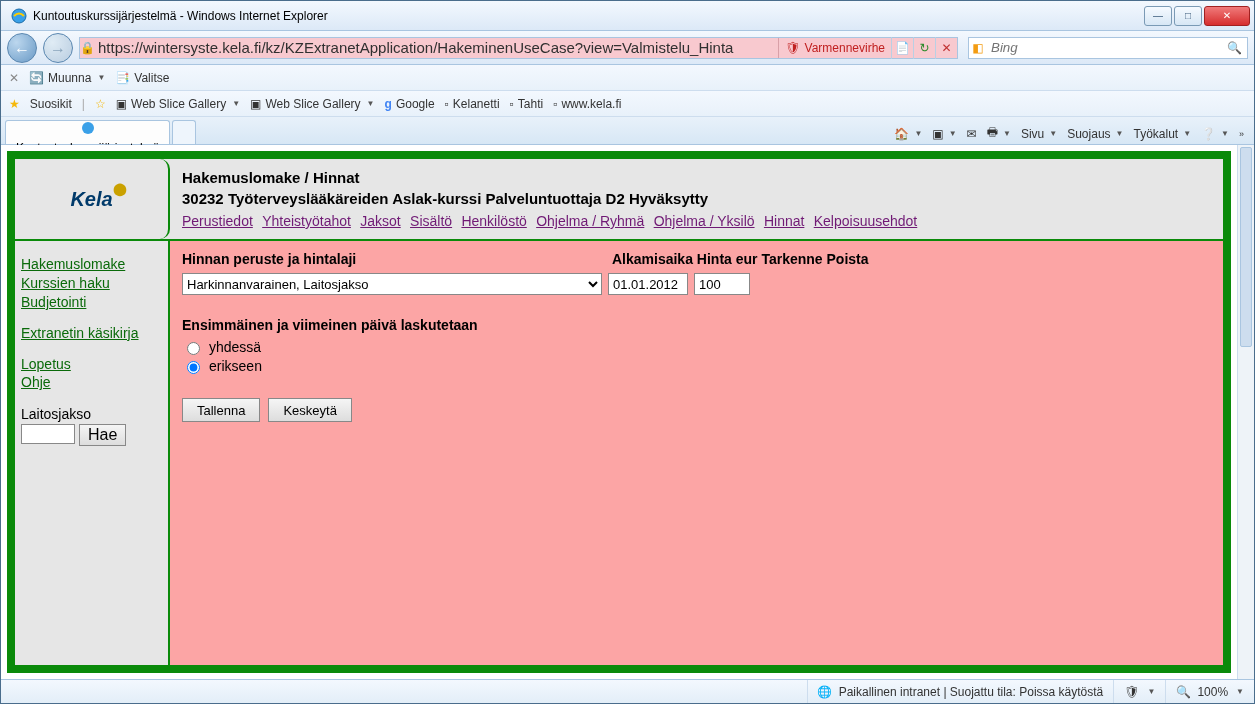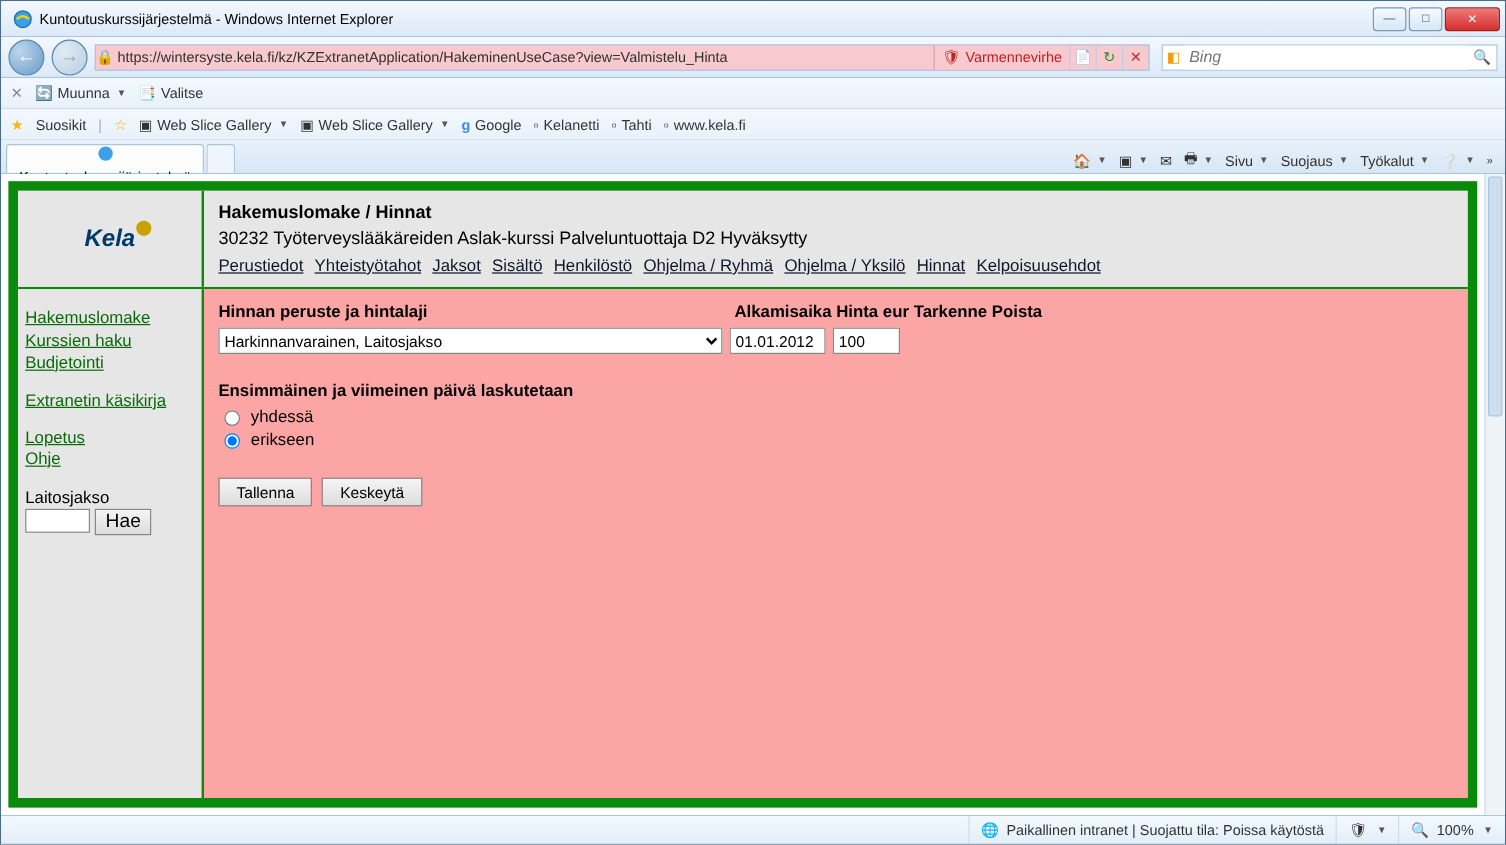--- a/index.html
+++ b/index.html
@@ -11,21 +11,21 @@
   .titlebar .title { flex: 1; color: #000; font-size: 12px; }
   .win-btns { display: flex; gap: 2px; }
   .win-btn { width: 28px; height: 20px; border: 1px solid #7a9ab5; background: linear-gradient(#f5faff,#d7e7f5); border-radius: 3px; display: flex; align-items: center; justify-content: center; font-size: 10px; color: #3a5a7a; }
   .win-btn.close { width: 46px; background: linear-gradient(#f07a7a,#d62e2e); color: #fff; border-color: #a12020; }
   
   .navbar { height: 34px; background: linear-gradient(#f3f8fe,#dce9f7); display: flex; align-items: center; padding: 0 6px; gap: 6px; border-bottom: 1px solid #a9c5e0; }
   .nav-btn { width: 30px; height: 30px; border-radius: 50%; background: radial-gradient(circle at 30% 30%, #bcd7ee, #6a9ac6); border: 1px solid #5a87b0; display:flex; align-items:center; justify-content:center; color:#fff; font-size:16px; }
   .nav-btn.fwd { background: radial-gradient(circle at 30% 30%, #e0ecf5, #b9cde0); color:#8aa5bc; }
   .url-wrap { flex: 1; display: flex; align-items: center; height: 22px; border: 1px solid #a9c5e0; background: #f8c9cf; }
   .url-wrap .lock { width: 16px; display:flex; justify-content:center; color:#6b8aa5; }
-  .url-wrap input { flex:1; border:0; background:transparent; height:20px; font-size:12px; padding:0 2px; color:#303030; outline:none; }
+  .url-wrap input { flex:1; border:0; background:transparent; height:20px; font-size:15px; padding:0 2px; color:#303030; outline:none; }
   .cert-err { display:flex; align-items:center; gap:4px; padding:0 6px; color:#c02020; background:#f8c9cf; height:20px; border-left:1px solid #d9a0a8; }
   .tool-icn { width:22px; height:22px; display:flex; align-items:center; justify-content:center; border-left:1px solid #b9d0e4; }
   .search-wrap { width: 280px; display:flex; align-items:center; height:22px; border:1px solid #a9c5e0; background:#fff; margin-left:4px; }
   .search-wrap .bing { width:18px; display:flex; justify-content:center; color:#f39c12; }
   .search-wrap input { flex:1; border:0; height:20px; font-style:italic; color:#888; padding:0 4px; outline:none; }
   .search-wrap .mag { width:24px; display:flex; justify-content:center; color:#5a7a9a; }
   
   .toolbar { height: 26px; background: linear-gradient(#f3f8fe,#e8f1fa); display:flex; align-items:center; padding:0 8px; gap:10px; border-bottom:1px solid #cdddee; font-size:12px; color:#333; }
   .toolbar .sep { color:#aaa; }
   .toolbar .item { display:flex; align-items:center; gap:4px; cursor:default; }
@@ -37,27 +37,27 @@
   .tab.blank { width:24px; background:#eef5fc; margin-left:2px; }
   .tab-tools { flex:1; display:flex; align-items:center; justify-content:flex-end; gap:10px; padding-right:6px; font-size:12px; color:#333; }
   .tab-tools .item { display:flex; align-items:center; gap:3px; }
   
   .viewport { flex:1; position:relative; background:#fff; overflow:hidden; }
   .scrollbar-v { position:absolute; right:0; top:0; bottom:0; width:17px; background:#eef3f8; border-left:1px solid #cdddee; }
   .scrollbar-v .thumb { position:absolute; left:2px; right:2px; top:2px; height:200px; background:#cdddee; border:1px solid #a9c5e0; border-radius:2px; }
   .page { position:absolute; inset:0 17px 0 0; padding:6px; }
   .green-frame { border:8px solid #0a8a0a; background:#e6e6e6; height:100%; display:flex; flex-direction:column; }
   .hdr-row { display:flex; border-bottom:2px solid #0a8a0a; }
-  .logo-cell { width:155px; background:#e6e6e6; display:flex; align-items:center; justify-content:center; border-right:2px solid #0a8a0a; }
+  .logo-cell { width:155px; background:#e6e6e6; display:flex; align-items:center; justify-content:center; border-right:2px solid #0a8a0a;border-radius:10px; }
   .logo-cell .logo { font-weight:bold; font-size:20px; font-style:italic; color:#003a6a; position:relative; }
   .logo-cell .logo .r { position:absolute; top:-6px; right:-14px; color:#caa100; font-size:12px; font-style:normal; }
   .hdr-main { flex:1; padding:10px 12px; background:#e6e6e6; }
   .hdr-main .t1 { font-weight:bold; font-size:15px; margin-bottom:4px; }
-  .hdr-main .t2 { font-weight:normal; font-size:15px; margin-bottom:6px; }
-  .hdr-links a { color:#0f172a; text-decoration:underline; margin-right:6px; font-size:14px; }
+  .hdr-main .t2 { font-weight:bold; font-size:15px; margin-bottom:6px; }
+  .hdr-links a { color:#701a75; text-decoration:underline; margin-right:6px; font-size:14px; }
   .body-row { flex:1; display:flex; }
   .side { width:155px; background:#e6e6e6; border-right:2px solid #0a8a0a; padding:14px 6px; font-size:14px; }
   .side a { color:#0a6a0a; text-decoration:underline; display:block; line-height:1.35; }
   .side .gap { height:12px; }
   .side .lbl { color:#000; margin-top:14px; }
   .side .hae-row { display:flex; gap:4px; margin-top:2px; }
   .side .hae-row input { width:54px; height:20px; border:1px solid #888; background:#fff; }
   .side .hae-row button { height:22px; padding:0 8px; border:1px solid #888; background:linear-gradient(#f5f5f5,#ddd); font-size:16px; }
   .main { flex:1; background:#fca5a5; padding:10px 12px; font-size:14px; }
   .col-hdr { display:flex; font-weight:bold; margin-bottom:6px; }

